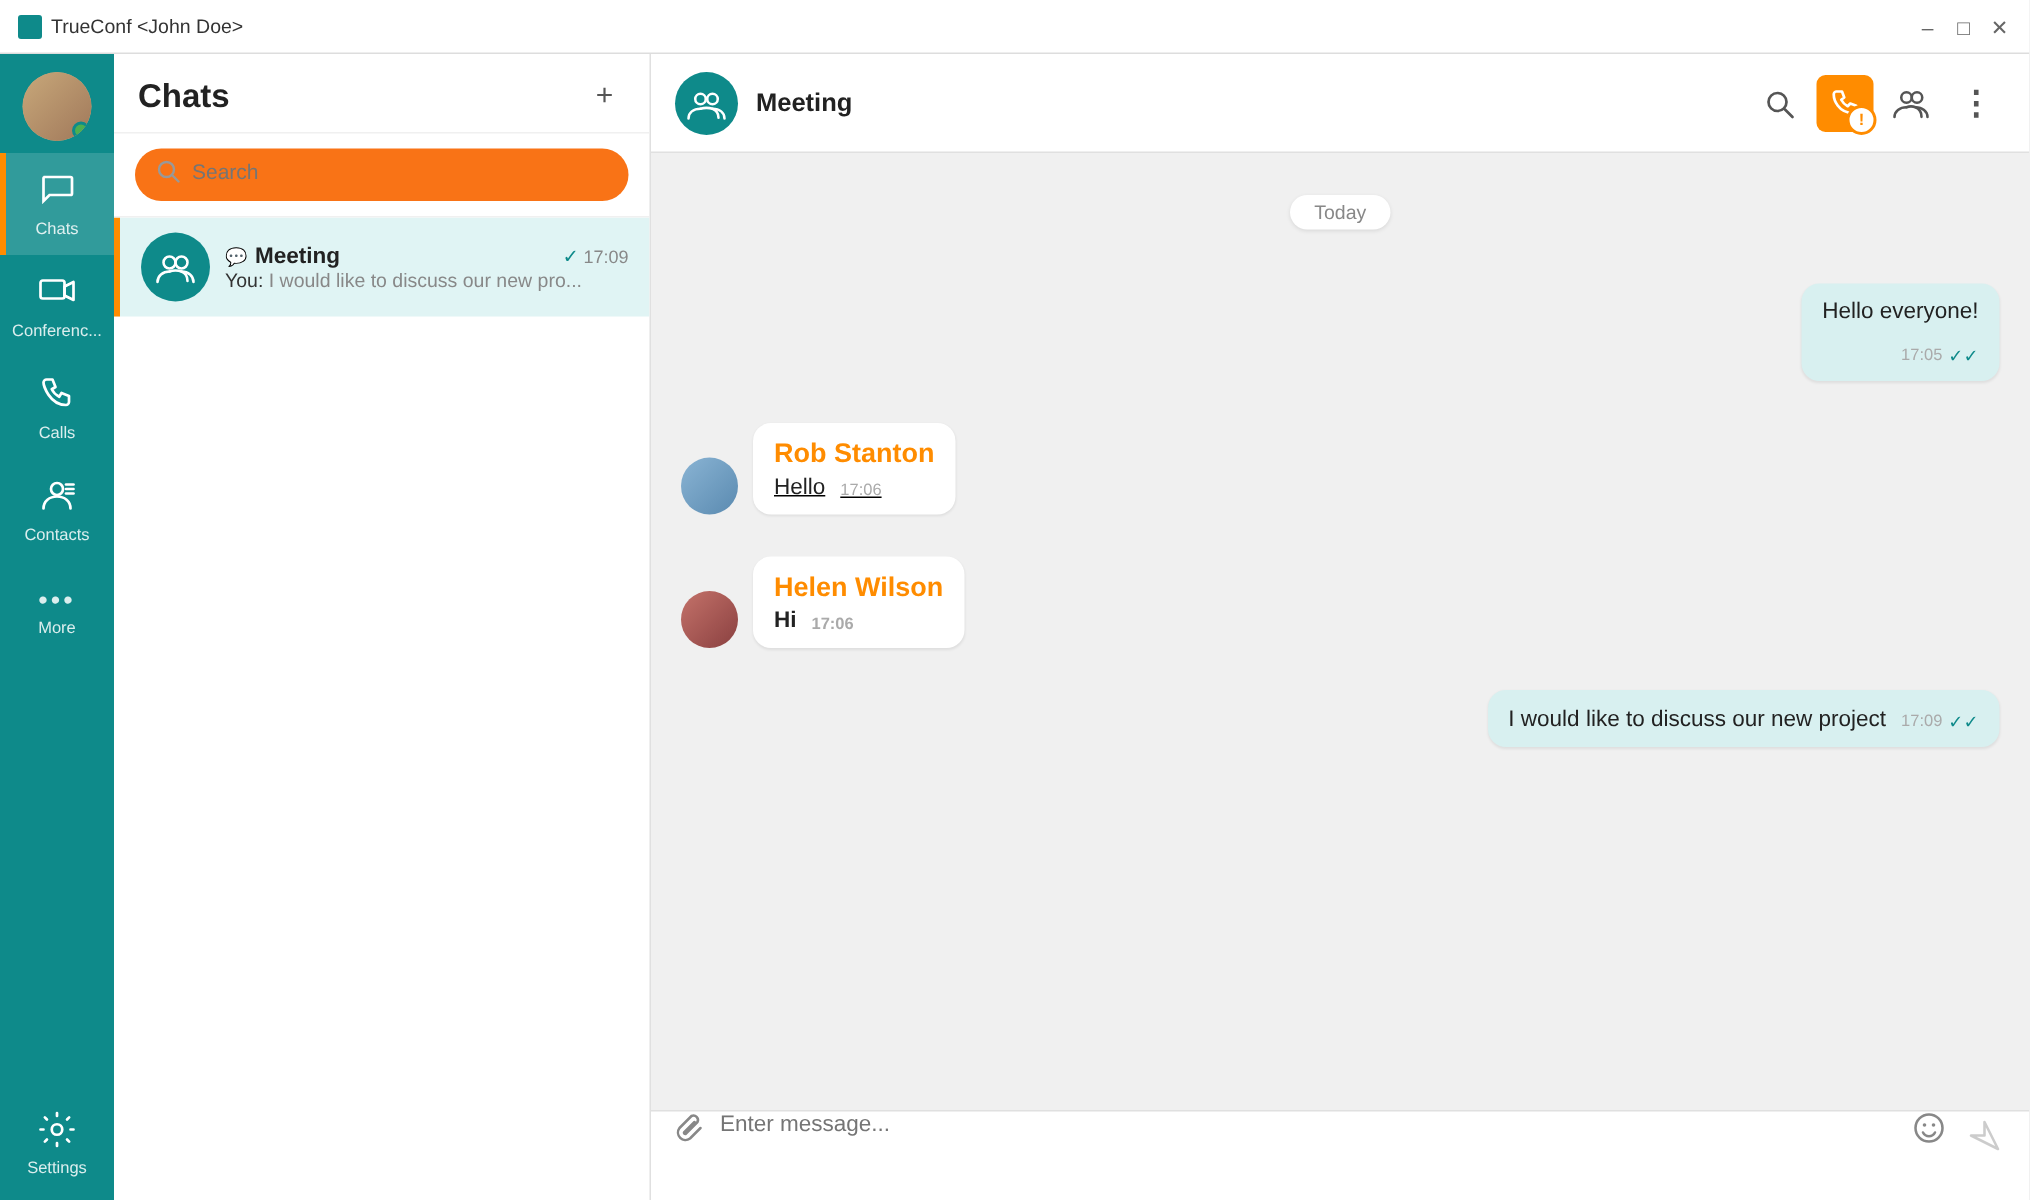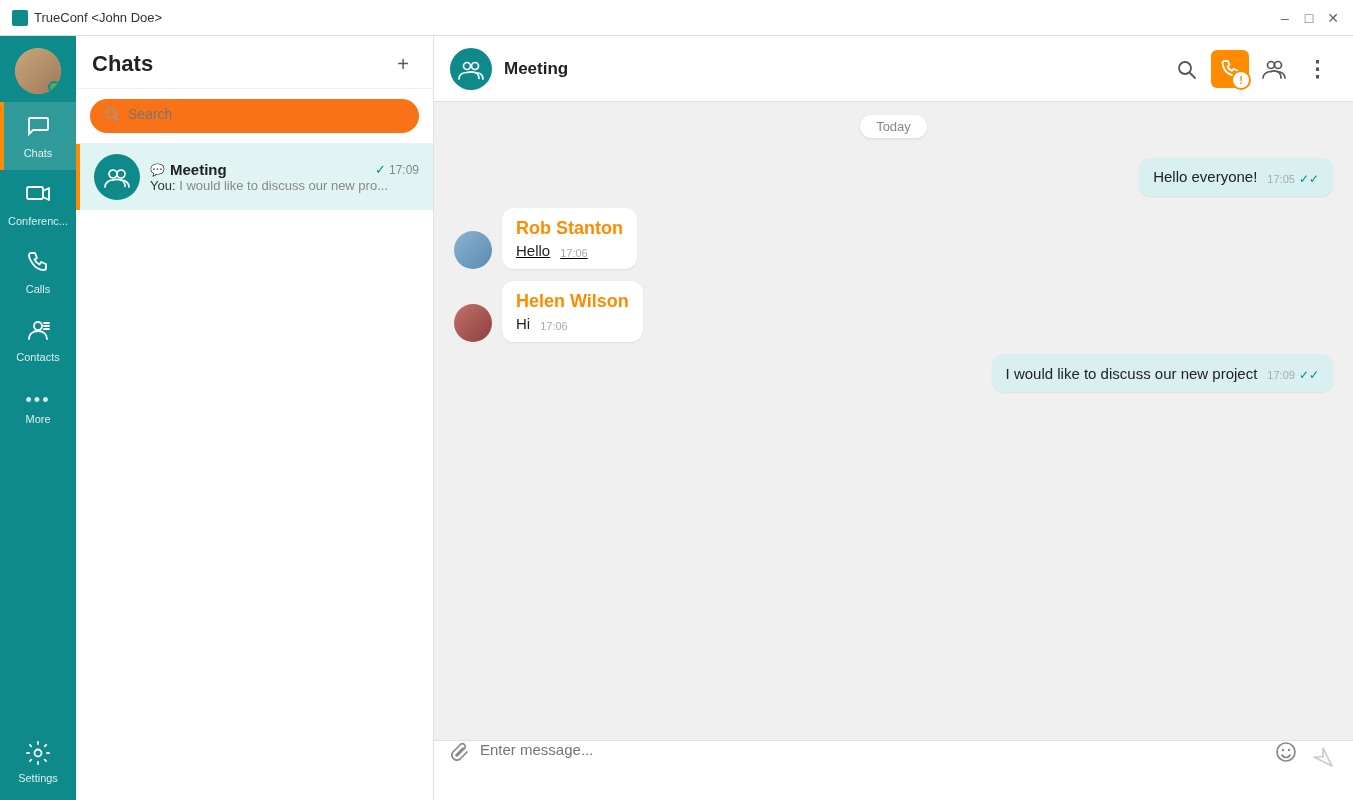--- a/index.html
+++ b/index.html
@@ -240,24 +240,24 @@
       justify-content: center;
       font-size: 11px;
       font-weight: 900;
       color: #ff8c00;
     }
 
     
     .messages-area {
       flex: 1;
       overflow-y: auto;
-      padding: 5px 20px;
+      padding: 20px 20px;
       display: flex;
       flex-direction: column;
-      gap: 12px;
+      gap: 28px;
     }
     .date-divider {
       display: flex;
       align-items: center;
       justify-content: center;
       margin: 8px 0;
     }
     .date-chip {
       background: #fff;
       color: #888;
@@ -527,21 +527,21 @@
       </div>
     </div>
 
     <div class="messages-area">
       <div class="date-divider">
         <div class="date-chip">Today</div>
       </div>
 
       <div class="message-row outgoing">
         <div class="msg-bubble outgoing">
-          <div style="display:flex; align-items:flex-start; gap:10px;">
+          <div style="display:flex; align-items:flex-end; gap:10px;flex-direction:column;">
             <span class="msg-text">Hello everyone!</span>
             <div class="msg-footer" style="white-space:nowrap;">
               <span class="msg-time">17:05</span>
               <span class="msg-check">✓✓</span>
             </div>
           </div>
         </div>
       </div>
 
       <div class="message-row incoming">
@@ -554,21 +554,21 @@
               <span class="msg-time">17:06</span>
             </div>
           </div>
         </div>
       </div>
 
       <div class="message-row incoming">
         <div class="msg-avatar msg-avatar-helen" style="background: linear-gradient(135deg, #c4726a 0%, #8a4040 100%); border-radius:50%; width:38px; height:38px; flex-shrink:0;"></div>
         <div class="msg-bubble">
           <div class="msg-sender">Helen Wilson</div>
-          <div style="display:flex; align-items:flex-end; gap:10px;">
+          <div style="display:flex; align-items:flex-end; gap:10px;font-weight:bold;">
             <span class="msg-text">Hi</span>
             <div class="msg-footer" style="white-space:nowrap;">
               <span class="msg-time">17:06</span>
             </div>
           </div>
         </div>
       </div>
 
       <div class="message-row outgoing">
         <div class="msg-bubble outgoing">

